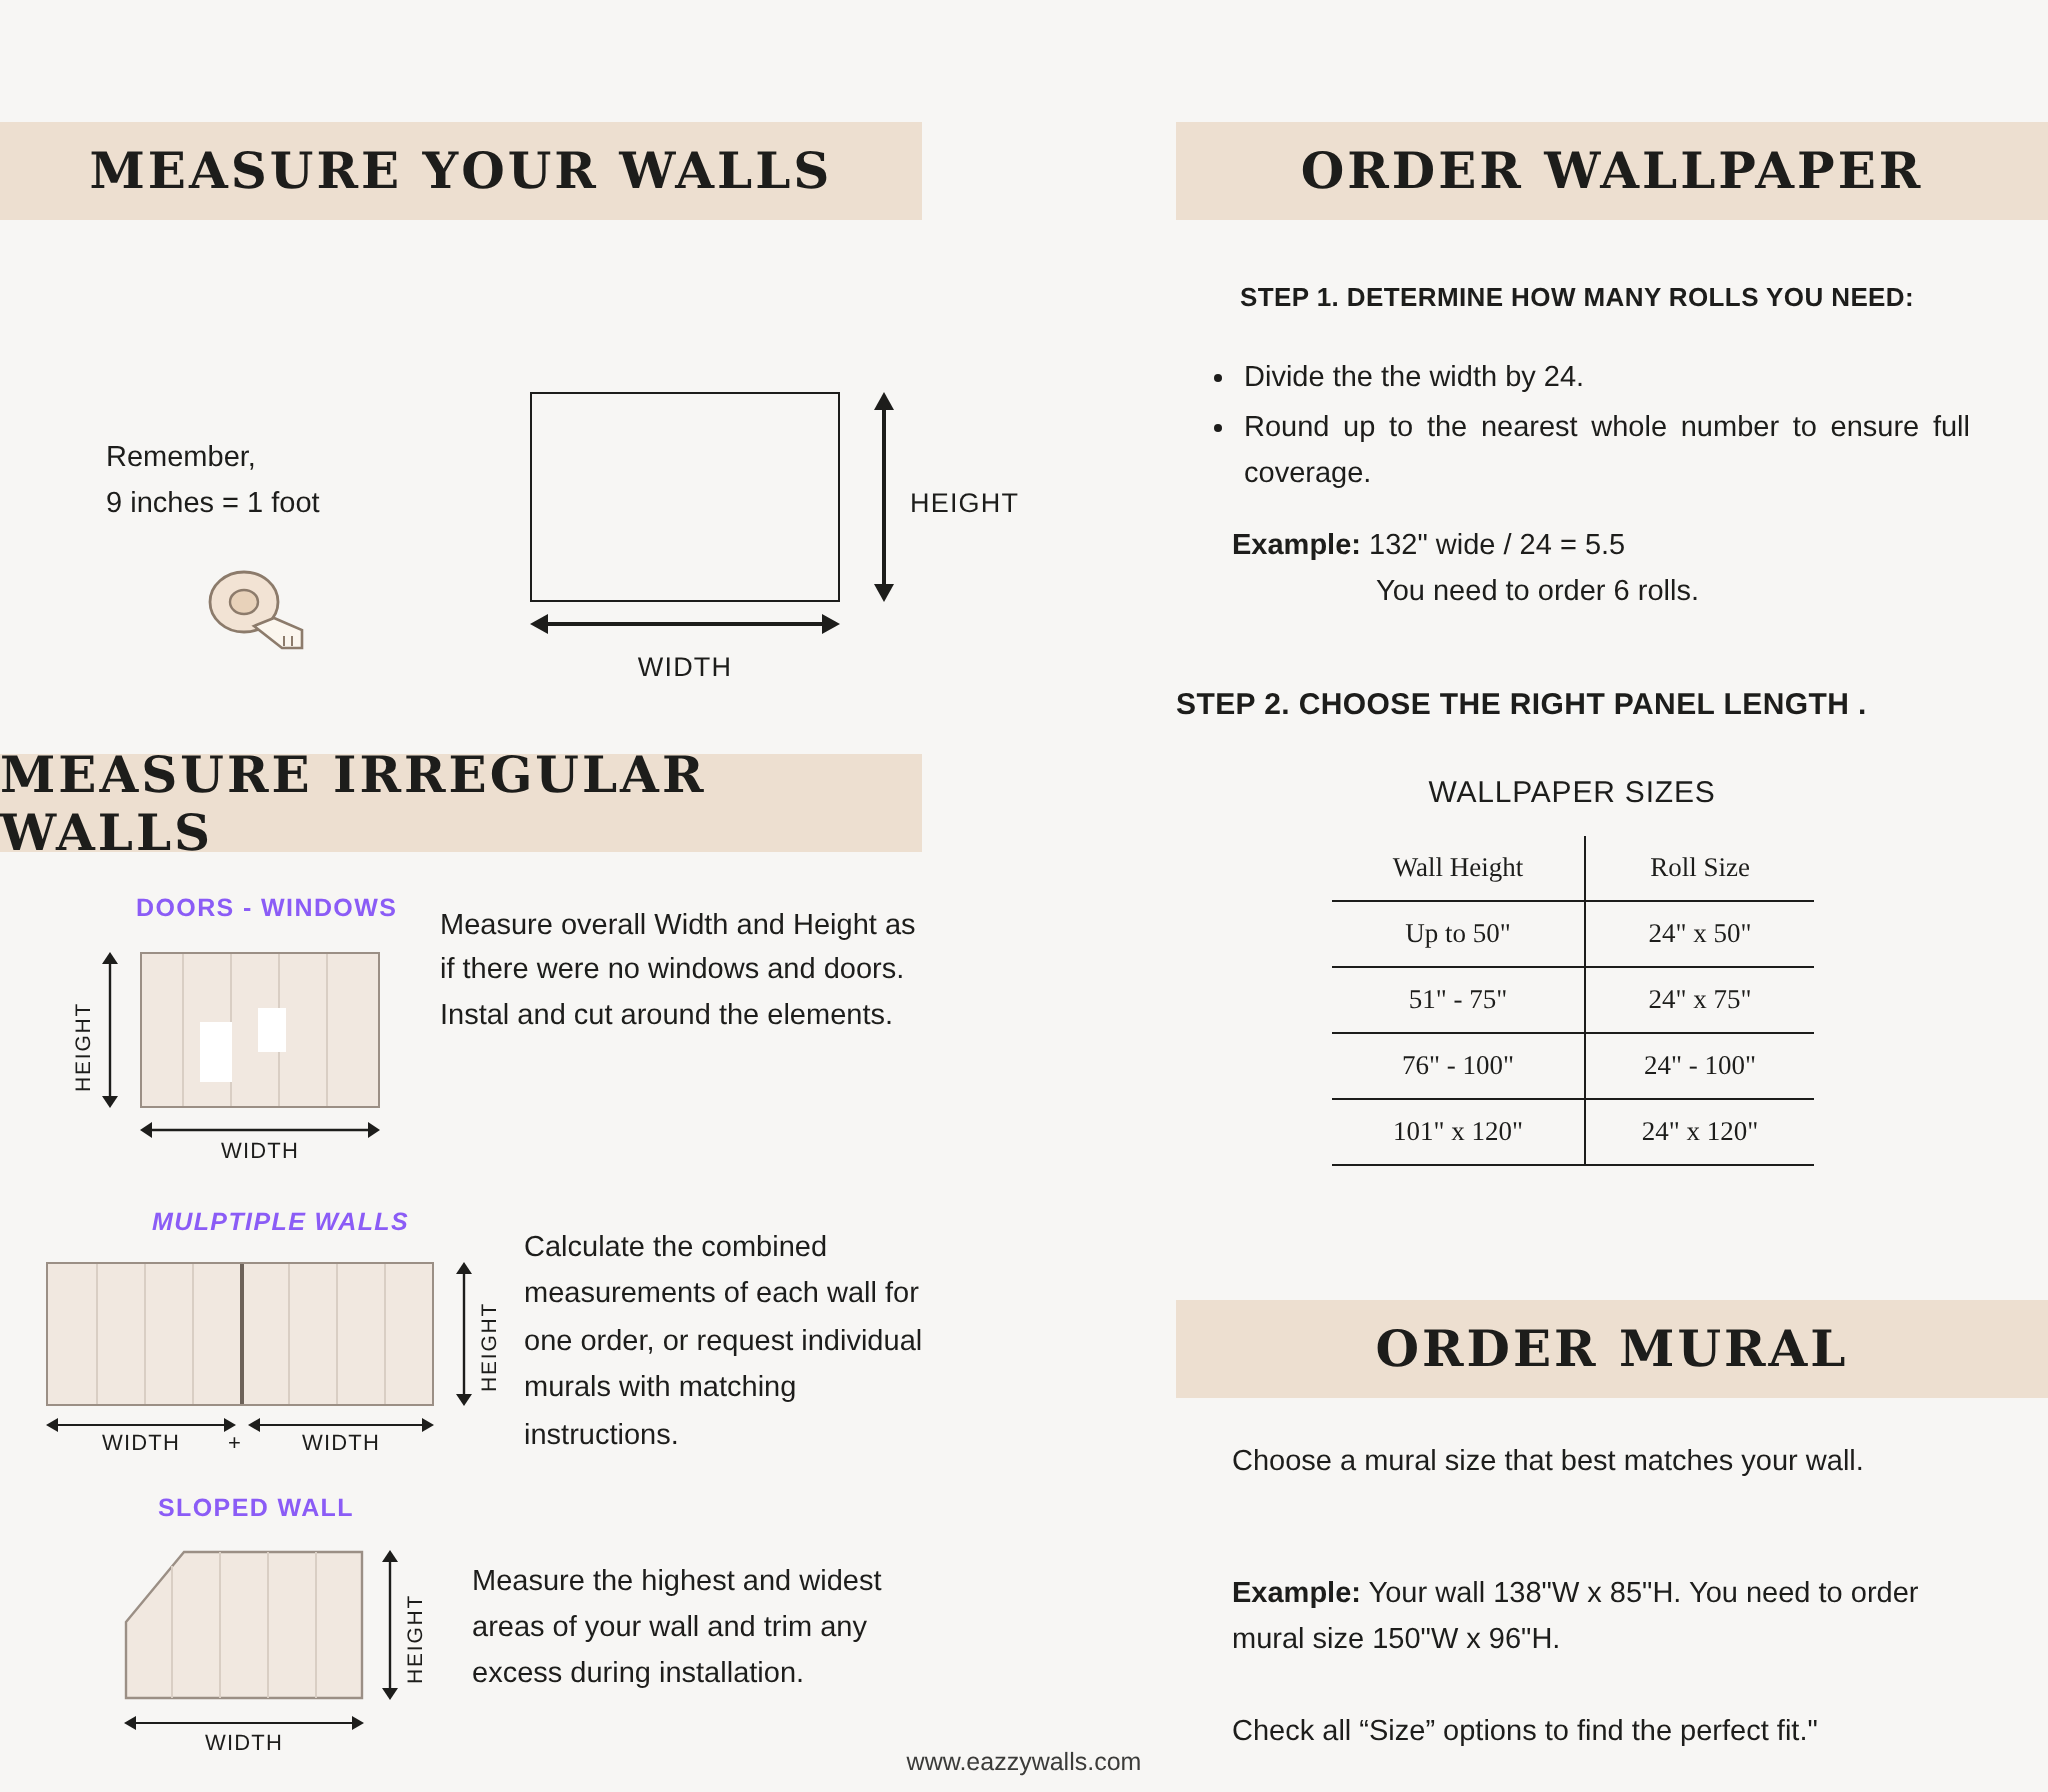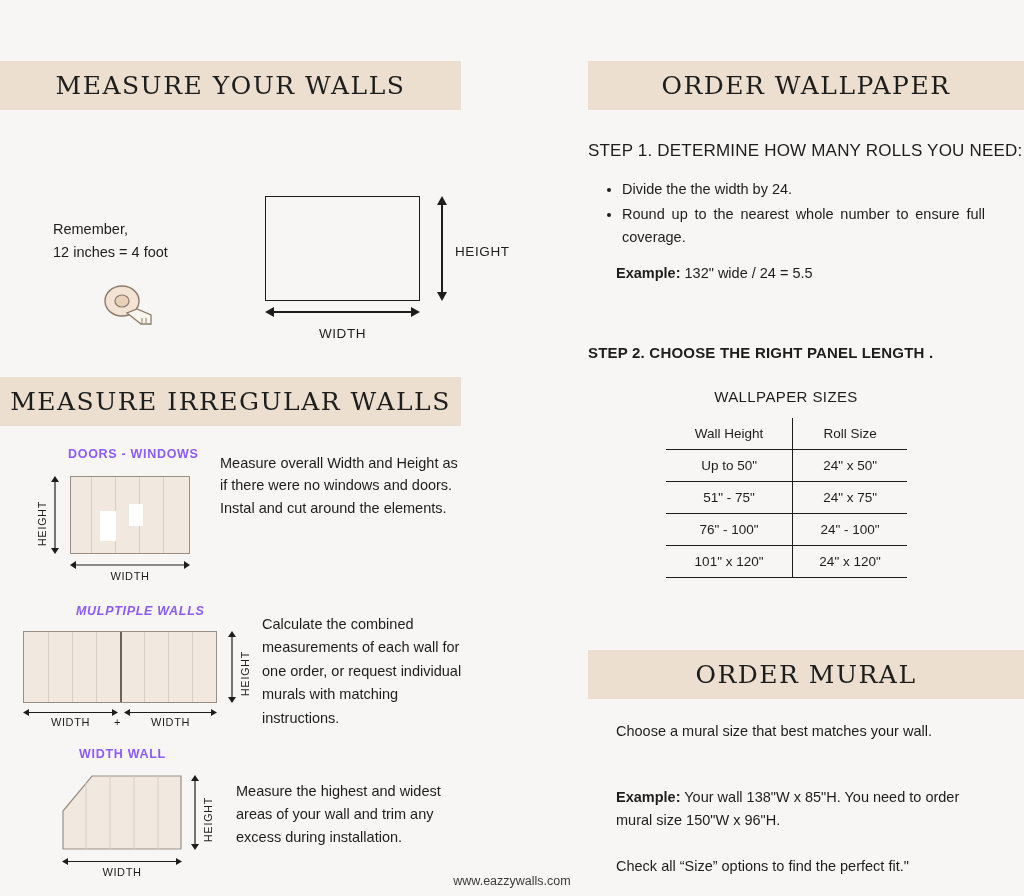--- a/index.html
+++ b/index.html
@@ -23,21 +23,21 @@
     background: #eddfd0;
     display: flex;
     align-items: center;
     justify-content: center;
   }
   .banner span {
     font-family: "DejaVu Serif", serif;
     font-size: 25px;
     letter-spacing: 1.5px;
     color: #1d1d1b;
-    font-weight: 400;
+    font-weight: 700;
   }
 
   #banner-measure-walls { left: 0; top: 61px; width: 461px; height: 49px; }
   #banner-irregular { left: 0; top: 377px; width: 461px; height: 49px; }
   #banner-order-wallpaper { left: 588px; top: 61px; width: 436px; height: 49px; }
   #banner-order-mural { left: 588px; top: 650px; width: 436px; height: 49px; }
 
   
   .body-text {
     font-size: 14.5px;
@@ -139,22 +139,22 @@
     position: absolute; left: 62px; top: 775px; width: 120px; height: 75px;
   }
   #sw-height-arrow { position: absolute; left: 190px; top: 775px; width: 10px; height: 75px; }
   #sw-height-label { position: absolute; left: 202px; top: 784px; height: 58px; }
   #sw-width-arrow { position: absolute; left: 62px; top: 857px; width: 120px; height: 9px; }
   #sw-width-label { position: absolute; left: 62px; top: 866px; width: 120px; text-align: center; }
   #sw-text { position: absolute; left: 236px; top: 780px; width: 210px; font-size: 14.5px; line-height: 1.6; }
 
   
   #step1-title {
-    position: absolute; left: 588px; top: 141px;
-    font-size: 17px; font-weight: normal; letter-spacing: .2px;
+    position: absolute; left: 620px; top: 141px;
+    font-size: 13px; font-weight: bold; letter-spacing: .2px;
   }
   #step1-list {
     position: absolute; left: 600px; top: 178px; width: 385px;
     margin: 0; padding-left: 22px;
     font-size: 14.5px; line-height: 1.55;
   }
   #step1-list li { margin-bottom: 3px; text-align: justify; }
   #example-1 {
     position: absolute; left: 616px; top: 262px; width: 370px; font-size: 14.5px; line-height: 1.6;
   }
@@ -174,20 +174,21 @@
   #sizes-table {
     position: absolute; left: 666px; top: 418px; width: 241px;
     border-collapse: collapse;
     font-size: 13.5px;
   }
   #sizes-table th, #sizes-table td {
     padding: 8px 4px;
     text-align: center;
     font-weight: normal;
     border-bottom: 1px solid #1d1d1b;
+    font-family: Liberation Serif, serif;
   }
   #sizes-table th { font-weight: normal; }
   #sizes-table th:first-child, #sizes-table td:first-child {
     border-right: 1px solid #1d1d1b;
   }
   #sizes-table tr:last-child td { border-bottom: none; }
   #sizes-table tbody tr:last-child td:first-child { border-bottom: 1px solid #1d1d1b; }
   #sizes-table tbody tr:last-child td:last-child { border-bottom: 1px solid #1d1d1b; }
 
   
@@ -205,21 +206,21 @@
 
 <div class="page">
 
   <div class="banner" id="banner-measure-walls">
     <span>MEASURE YOUR WALLS</span>
   </div>
 
 
   <div class="body-text" id="remember-block">
     <div>Remember,</div>
-    <div>12 inches = 4 foot</div>
+    <div>9 inches = 1 foot</div>
   </div>
 
   <svg id="tape-measure" viewBox="0 0 70 45">
     <ellipse cx="25" cy="18" rx="17" ry="15" fill="#f2e3d4" stroke="#8c7b6b" stroke-width="1.4"></ellipse>
     <ellipse cx="25" cy="18" rx="7" ry="6" fill="#e8d2ba" stroke="#8c7b6b" stroke-width="1.2"></ellipse>
     <path d="M 30 30 L 44 41 L 54 41 L 54 32 L 40 26 Z" fill="#fbf6ee" stroke="#8c7b6b" stroke-width="1.3"></path>
     <line x1="45" y1="35" x2="45" y2="40" stroke="#8c7b6b" stroke-width="1"></line>
     <line x1="49" y1="35" x2="49" y2="40" stroke="#8c7b6b" stroke-width="1"></line>
   </svg>
 
@@ -288,21 +289,21 @@
   <svg id="mw-width2-arrow" viewBox="0 0 93 9">
     <line x1="4" y1="4.5" x2="89" y2="4.5" stroke="#1d1d1b" stroke-width="1.1"></line>
     <polygon points="0,4.5 6,1 6,8" fill="#1d1d1b"></polygon>
     <polygon points="93,4.5 87,1 87,8" fill="#1d1d1b"></polygon>
   </svg>
   <div class="diagram-label" id="mw-width1-label">WIDTH</div>
   <div class="diagram-label" id="mw-plus">+</div>
   <div class="diagram-label" id="mw-width2-label">WIDTH</div>
   <div id="mw-text">Calculate the combined measurements of each wall for one order, or request individual murals with matching instructions.</div>
 
-  <div class="sub-title" id="sloped-wall-title">WIDTH WALL</div>
+  <div class="sub-title" id="sloped-wall-title">SLOPED WALL</div>
   <svg id="sw-shape" viewBox="0 0 120 75">
     <path d="M 1 36 L 30 1 L 119 1 L 119 74 L 1 74 Z" fill="#f1e8e0" stroke="#9b8f85" stroke-width="1.2"></path>
     <line x1="24" y1="8" x2="24" y2="74" stroke="#d9cec4" stroke-width="1"></line>
     <line x1="48" y1="1" x2="48" y2="74" stroke="#d9cec4" stroke-width="1"></line>
     <line x1="72" y1="1" x2="72" y2="74" stroke="#d9cec4" stroke-width="1"></line>
     <line x1="96" y1="1" x2="96" y2="74" stroke="#d9cec4" stroke-width="1"></line>
   </svg>
   <svg id="sw-height-arrow" viewBox="0 0 10 75">
     <line x1="5" y1="4" x2="5" y2="71" stroke="#1d1d1b" stroke-width="1.2"></line>
     <polygon points="5,0 1,6 9,6" fill="#1d1d1b"></polygon>
@@ -324,20 +325,21 @@
   <div id="step1-title">STEP 1. DETERMINE HOW MANY ROLLS YOU NEED:</div>
 
   <ul id="step1-list">
     <li>Divide the the width by 24.</li>
     <li>Round up to the nearest whole number to ensure full coverage.</li>
   </ul>
 
   <div id="example-1">
     <b>Example:</b>
     <span>132" wide / 24 = 5.5</span>
+    <span class="cont">You need to order 6 rolls.</span>
   </div>
 
   <div id="step2-title">STEP 2. CHOOSE THE RIGHT PANEL LENGTH .</div>
 
   <div id="table-title">WALLPAPER SIZES</div>
 
   <table id="sizes-table">
     <thead>
       <tr>
         <th>Wall Height</th>

